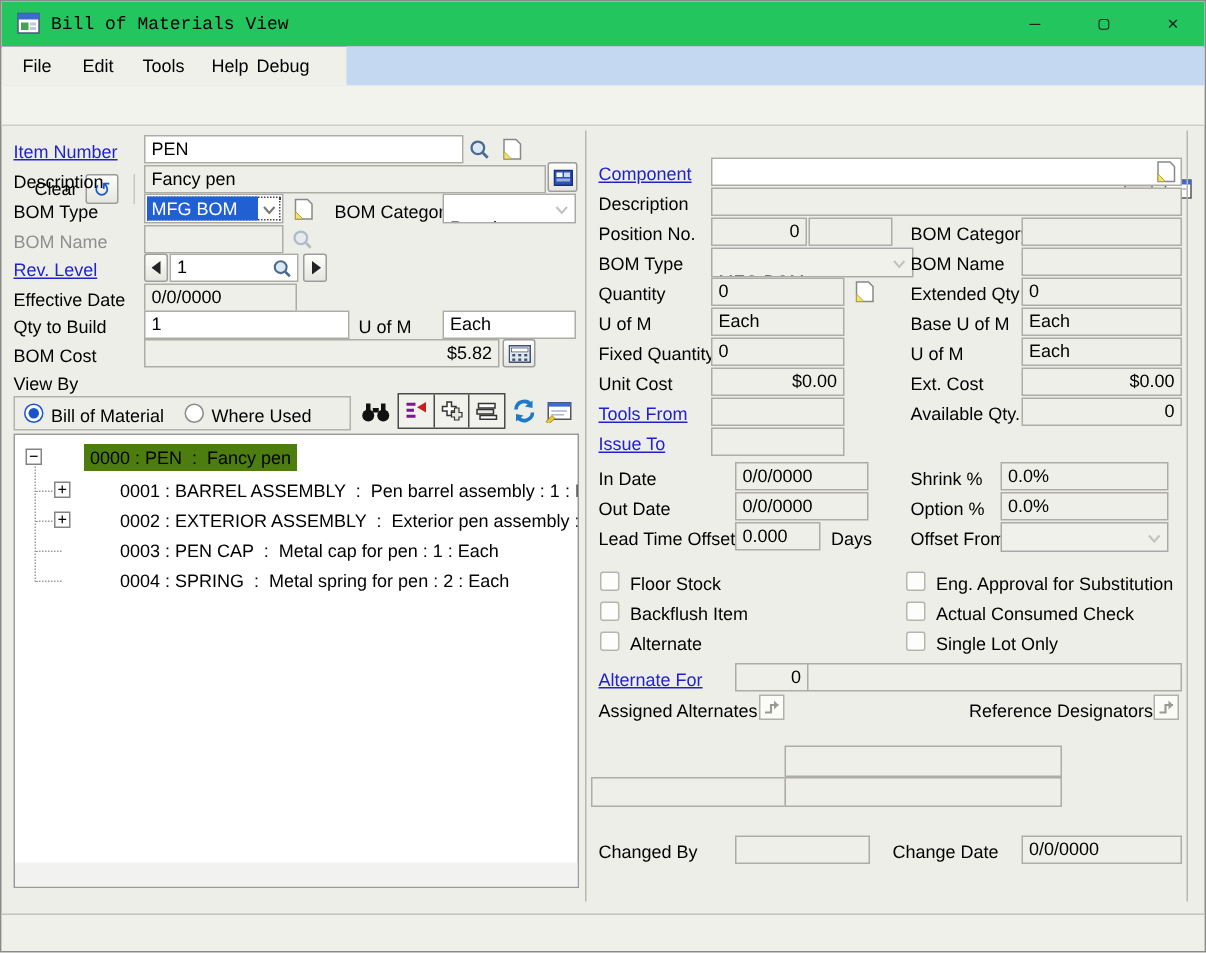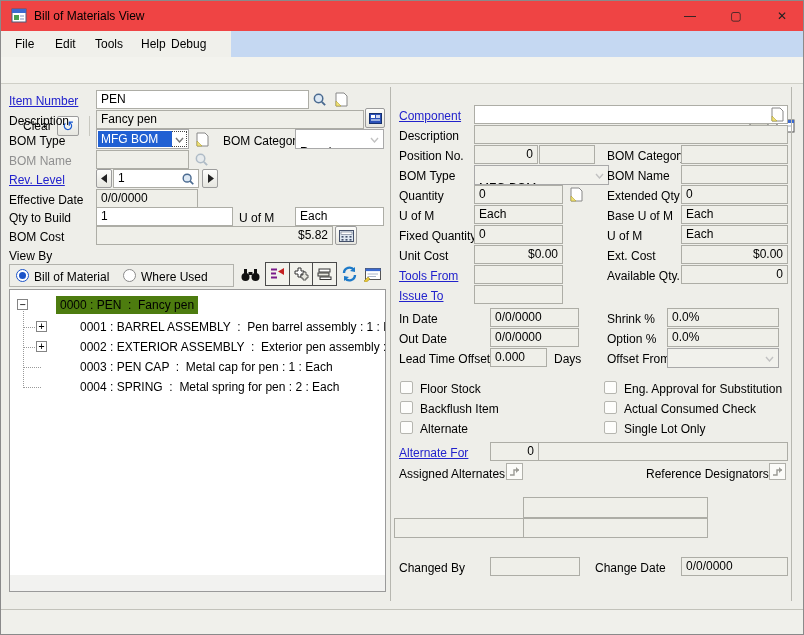--- a/index.html
+++ b/index.html
@@ -1,21 +1,21 @@
 <!DOCTYPE html>
 <html><head>
 <meta charset="utf-8">
 <style>
   html,body{margin:0;padding:0;background:#c9c9c4;}
   body{font-family:"Liberation Sans",sans-serif;font-size:12px;color:#000;}
   .window{position:relative;width:804px;height:635px;background:#eeeee9;overflow:hidden;
           border:1px solid #8a8a8a;box-sizing:border-box;}
   .abs{position:absolute;}
   
-  .titlebar{position:absolute;left:0;top:0;width:100%;height:30px;background:#ef4444;border-bottom:1px solid #a21caf;}
+  .titlebar{position:absolute;left:0;top:0;width:100%;height:30px;background:#22c55e;border-bottom:1px solid #a21caf;font-family:Liberation Mono, monospace;}
   .title-text{position:absolute;left:33px;top:8px;font-size:12px;}
   .winbtn{position:absolute;top:0;width:46px;height:29px;display:flex;align-items:center;justify-content:center;color:#222;font-size:12px;}
   
   .menubar{position:absolute;left:0;top:30px;width:100%;height:26px;background:#f0f0eb;border-bottom:1px solid #dadad2;}
   .menubar .bluepart{position:absolute;left:230px;top:0;right:0;height:26px;background:#c5d8f2;}
   .menuitem{position:absolute;top:0;height:26px;line-height:26px;padding:0 6px;}
   .menustatus{position:absolute;right:8px;top:0;height:26px;line-height:26px;white-space:pre;}
   
   .toolbar{position:absolute;left:0;top:56px;width:100%;height:26px;background:#f3f3ee;border-bottom:1px solid #cfcfc7;}
   .tb-sep{position:absolute;top:59px;width:1px;height:20px;background:#c8c8c0;}

